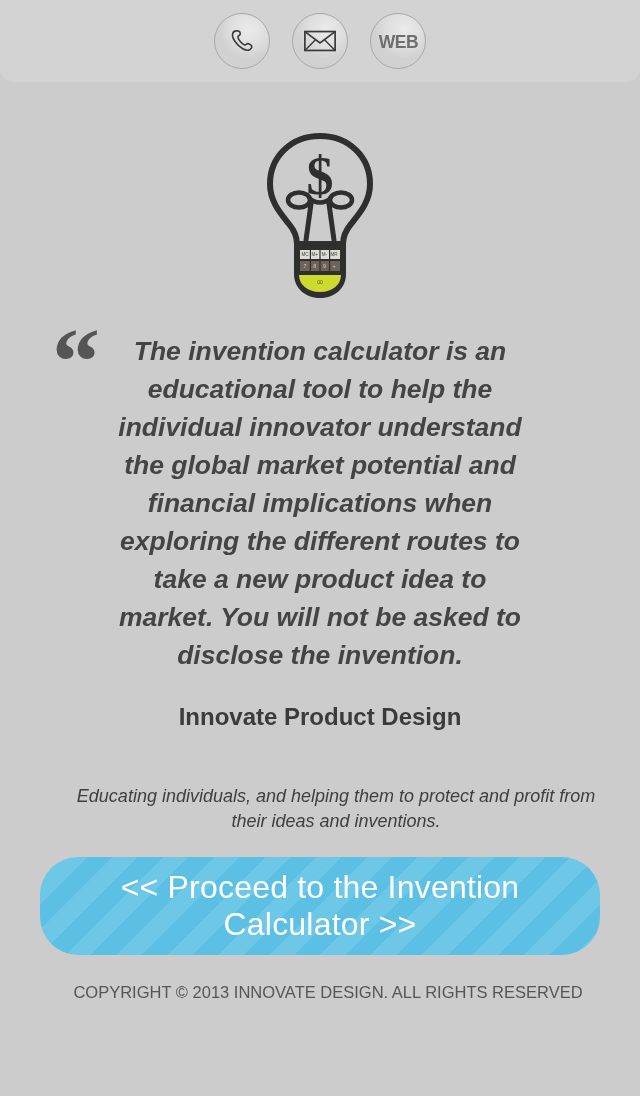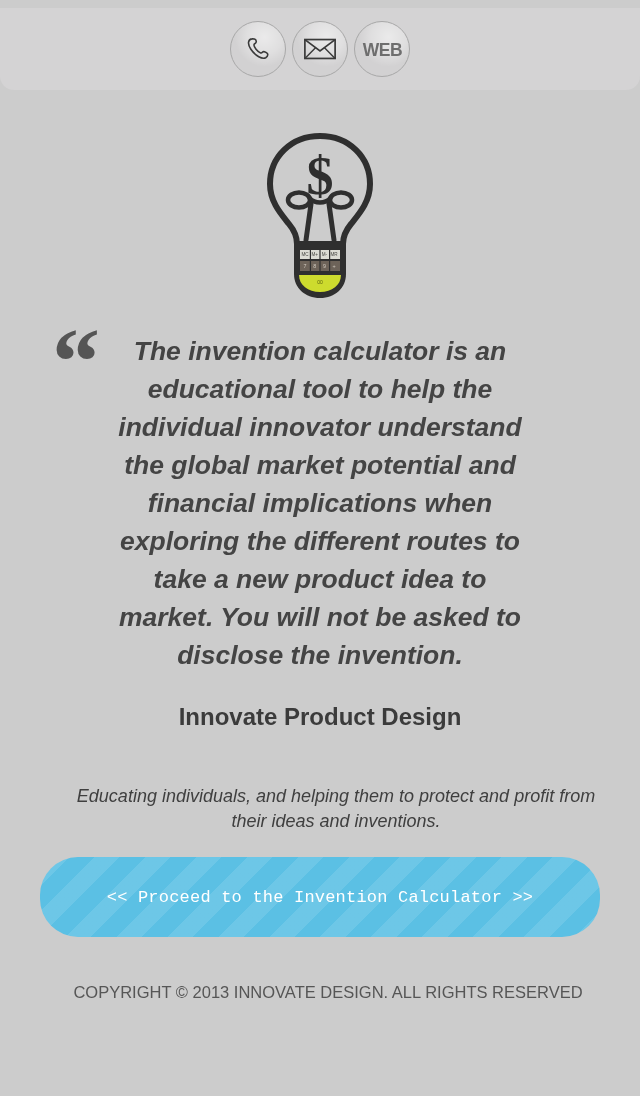--- a/index.html
+++ b/index.html
@@ -11,32 +11,32 @@
     height: 1096px;
     background: #cccccc;
     font-family: "Liberation Sans", sans-serif;
     overflow: hidden;
     position: relative;
   }
 
   
   .header-bar {
     position: absolute;
-    top: 8px;
+    top: 0;
     left: 0;
     width: 640px;
     height: 82px;
     background: #d4d3d4;
     border-bottom-left-radius: 14px;
     border-bottom-right-radius: 14px;
     box-sizing: border-box;
     display: flex;
     align-items: center;
     justify-content: center;
-    gap: 6px;
+    gap: 22px;
   }
   .contact-icon {
     width: 56px;
     height: 56px;
     border-radius: 50%;
     border: 1.5px solid #a8a8a8;
     background:
       radial-gradient(circle at 62% 28%, rgba(255,255,255,0.55) 0%, rgba(255,255,255,0.30) 34%, rgba(255,255,255,0.0) 58%),
       #d2d1d2;
     display: flex;
@@ -137,35 +137,35 @@
     padding: 0 60px;
     box-sizing: border-box;
   }
 
   
   .cta-button {
     position: absolute;
     top: 857px;
     left: 40px;
     width: 560px;
-    height: 80px;
+    height: 98px;
     border: none;
     border-radius: 38px;
     box-sizing: border-box;
     background-color: #5bc0e4;
     background-image: repeating-linear-gradient(
       -45deg,
       rgba(255,255,255,0.11) 0px,
       rgba(255,255,255,0.11) 18px,
       rgba(255,255,255,0.0) 18px,
       rgba(255,255,255,0.0) 36px
     );
     color: #ffffff;
-    font-family: Liberation Mono, monospace;
-    font-size: 17px;
+    font-family: Liberation Sans, sans-serif;
+    font-size: 32px;
     letter-spacing: 0.2px;
     cursor: pointer;
     display: flex;
     align-items: center;
     justify-content: center;
     text-align: center;
     -webkit-font-smoothing: antialiased;
   }
 
   

